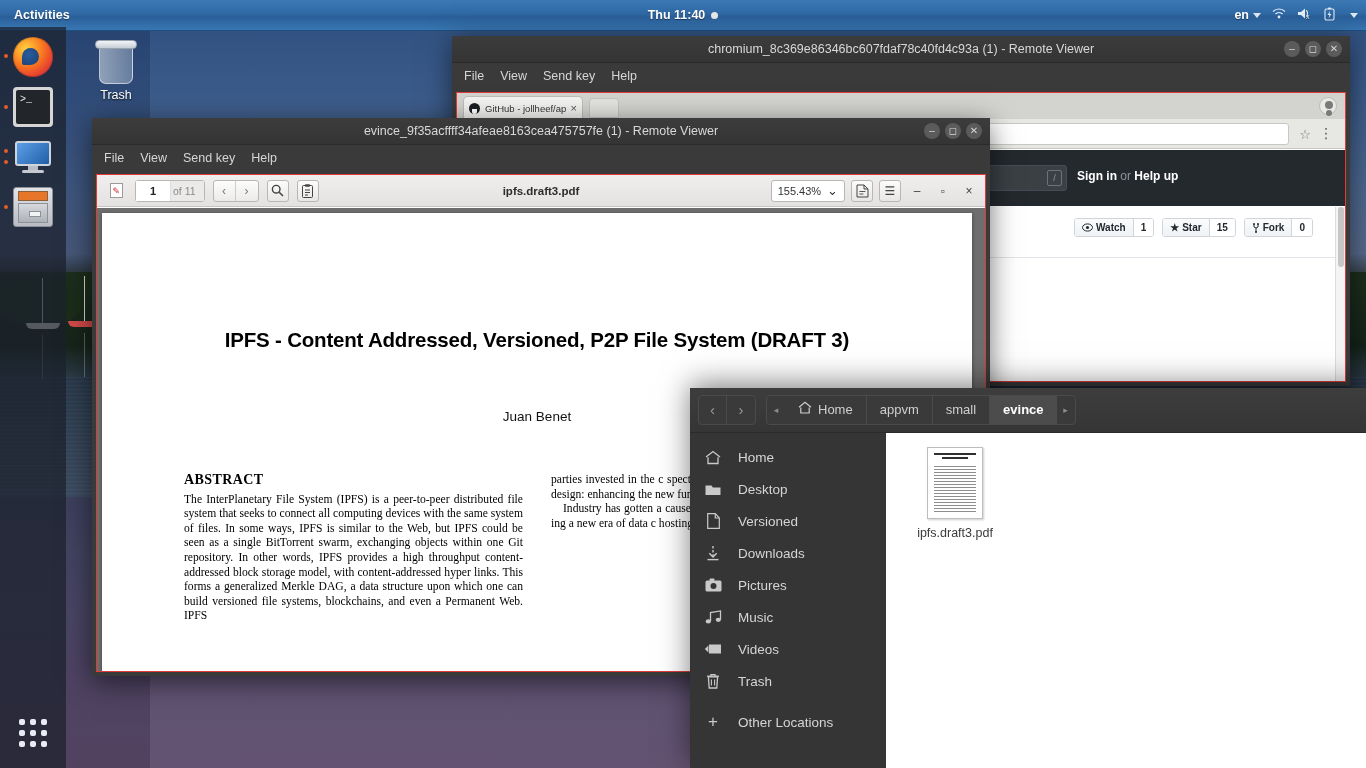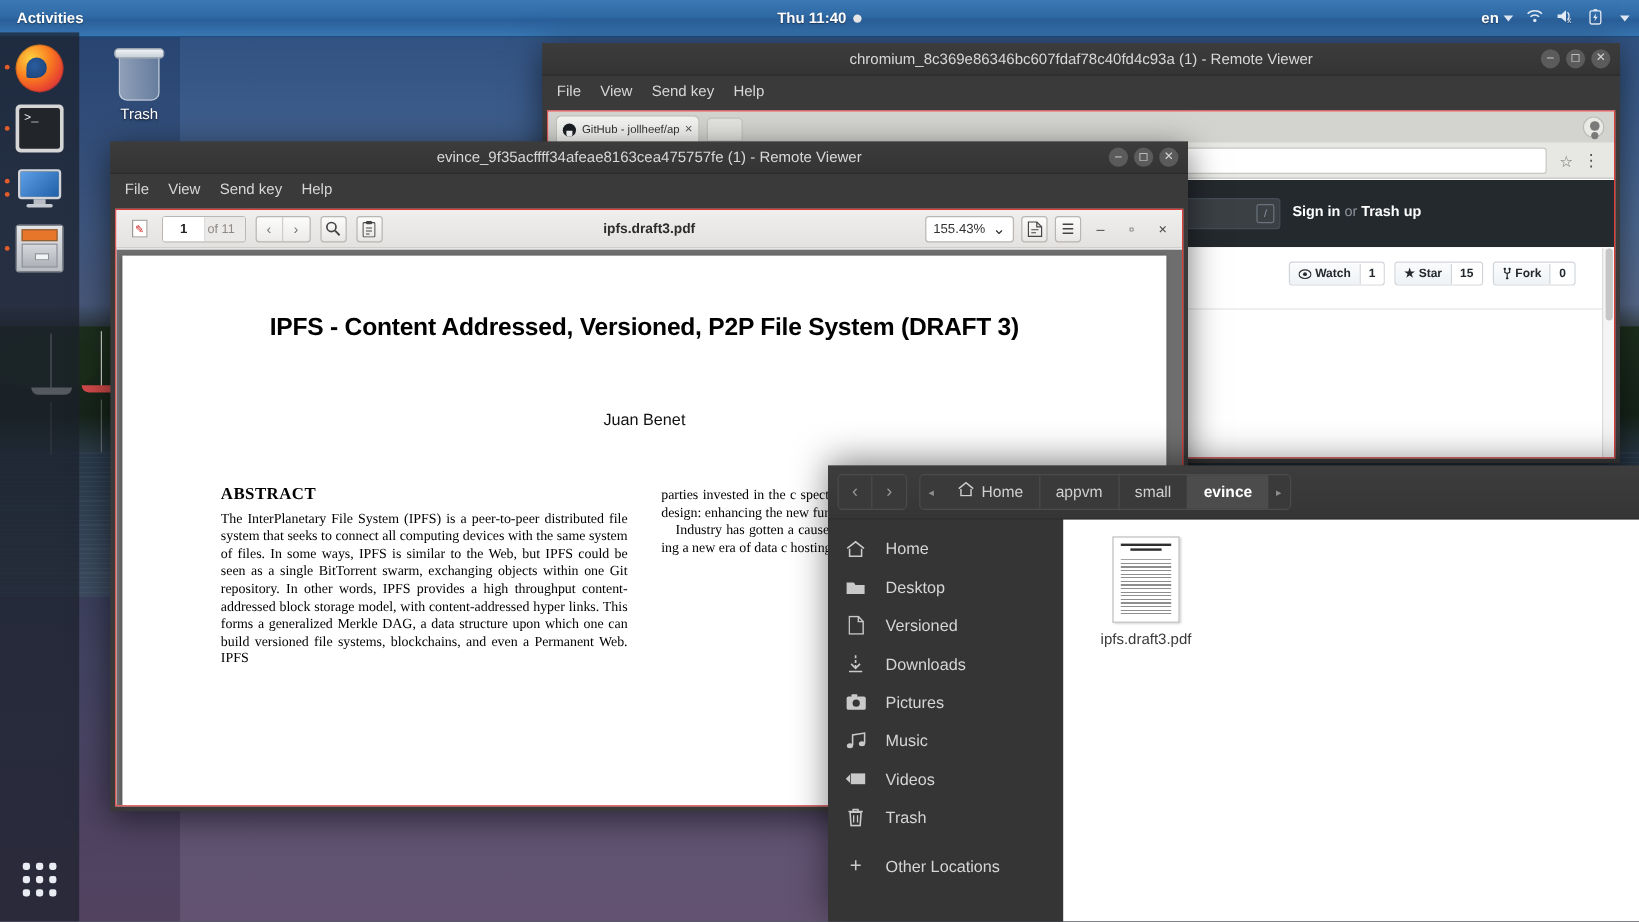--- a/index.html
+++ b/index.html
@@ -168,21 +168,21 @@
   .ev-nav{ display:flex; background:linear-gradient(#fcfcfc,#ecebe9); border:1px solid #b9b6b3; border-radius:3px; height:22px;}
   .ev-nav div{ width:22px; text-align:center; line-height:20px; font-size:12px; color:#777;}
   .ev-nav div:first-child{ border-right:1px solid #cecbc8; }
   .ev-title{ position:absolute; left:0; right:0; text-align:center; font-size:11.5px; font-weight:bold; color:#2d2d2d; }
   .ev-tb-right{ position:absolute; right:6px; display:flex; align-items:center; gap:6px; }
   .ev-zoom{ display:flex; align-items:center; gap:6px; background:#fff; border:1px solid #b9b6b3; border-radius:3px; height:22px; padding:0 6px; font-size:11px; color:#333;text-align:center; }
   .ev-wbtn{ width:20px; text-align:center; font-size:12px; color:#444; }
 
   .ev-doc{ position:absolute; left:0; top:33px; right:0; bottom:0; background:#6e6e6e; overflow:hidden;}
   .ev-page-white{ position:absolute; left:5px; top:5px; width:870px; height:600px; background:#fff; box-shadow:0 1px 4px rgba(0,0,0,.4); }
-  .pdf-title{ text-align:center; font-family:"Liberation Sans", sans-serif; font-weight:bold; font-size:20.5px; color:#000; line-height:29px; margin-top:45px; letter-spacing:-.2px;}
+  .pdf-title{ text-align:center; font-family:"Liberation Sans", sans-serif; font-weight:bold; font-size:20.5px; color:#000; line-height:29px; margin-top:112px; letter-spacing:-.2px;}
   .pdf-author{ text-align:center; font-family:"Liberation Sans", sans-serif; font-size:13.5px; color:#111; line-height:16px; margin-top:55px;}
   .pdf-cols{ display:flex; gap:28px; margin:48px 82px 0 82px; }
   .pdf-col{ width:344px; font-family:"Liberation Serif", serif; font-size:11.6px; line-height:14.6px; color:#000; text-align:justify; }
   .pdf-h{ font-family:"Liberation Serif",serif; font-weight:bold; font-size:14px; margin-bottom:5px; letter-spacing:.4px;}
   .pdf-col p{ text-indent:0; }
   .pdf-col p + p{ text-indent:12px; margin-top:0; }
 
   
   #files-window{ left:690px; top:388px; width:676px; height:380px; background:#353535; box-shadow:0 -4px 28px rgba(0,0,0,.5); }
   .fm-head{ height:45px; background:linear-gradient(#3d3d3d,#353535); display:flex; align-items:center; padding:0 8px; gap:10px; border-bottom:1px solid #2b2b2b; position:relative;}
@@ -340,21 +340,21 @@
       <div class="cr-omni"></div>
       <div class="cr-star">☆</div>
       <div class="cr-kebab">⋮</div>
     </div>
 
     <div class="gh">
       <div class="gh-header">
         <div class="gh-search"></div>
         <div class="gh-slash">/</div>
         <div class="gh-auth">
-          <span>Sign in</span><span class="or"> or </span><span>Trash up</span>
+          <span>Sign in</span><span class="or"> or </span><span>Help up</span>
         </div>
       </div>
       <div class="gh-repobar">
         <div class="gh-actions">
           <div class="gh-btn">
             <span class="lab">
                 <svg width="11" height="9" viewBox="0 0 11 9">
                   <ellipse cx="5.5" cy="4.5" rx="5" ry="3.6" fill="none" stroke="#24292e" stroke-width="1"></ellipse>
                   <circle cx="5.5" cy="4.5" r="1.6" fill="#24292e"></circle>
                 </svg>

